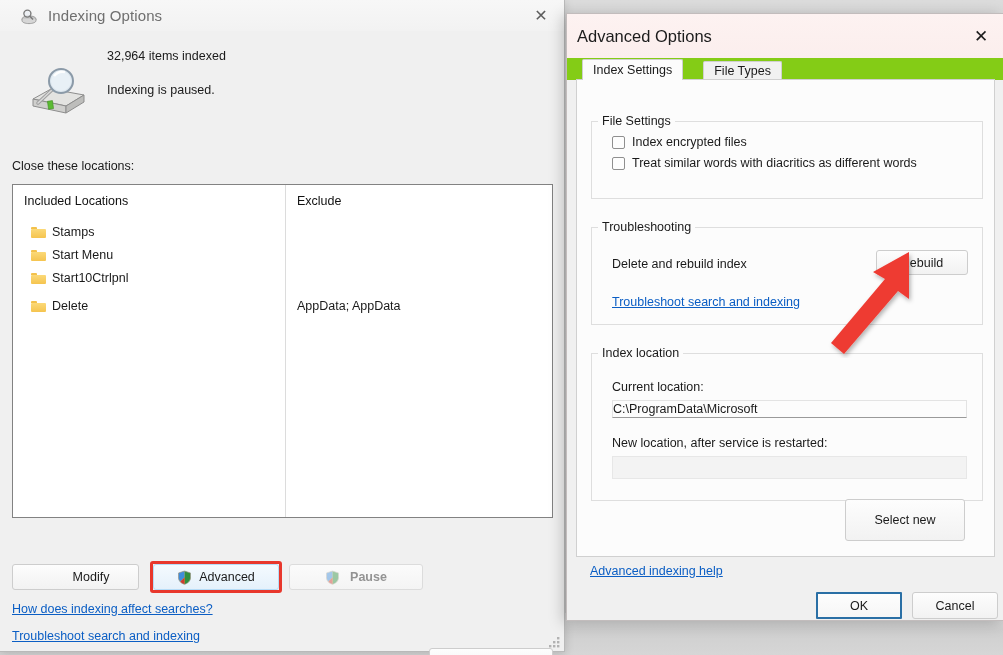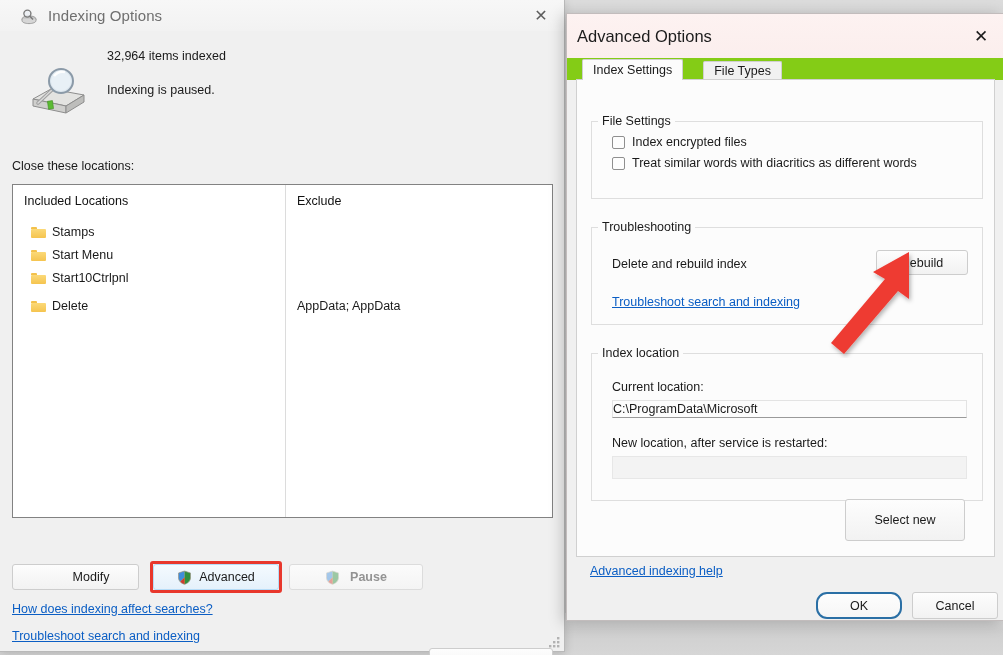--- a/index.html
+++ b/index.html
@@ -376,21 +376,21 @@
     position:absolute; right:17px; top:112px;
     width:120px; height:42px;margin-top:27px;
   }
 
   #link-adv-help { left:23px; top:550px; }
 
   #btn-ok {
     position:absolute; left:249px; top:578px;
     width:86px; height:27px;
     border:2px solid #2a6fa5;
-    border-radius:11px;
+    border-radius:1px;
     background: linear-gradient(180deg,#fdfdfd 0%,#f6f6f6 100%);
   }
   #btn-cancel {
     position:absolute; left:345px; top:578px;
     width:86px; height:27px;
   }
 
   
   #red-arrow {
     position:absolute;

